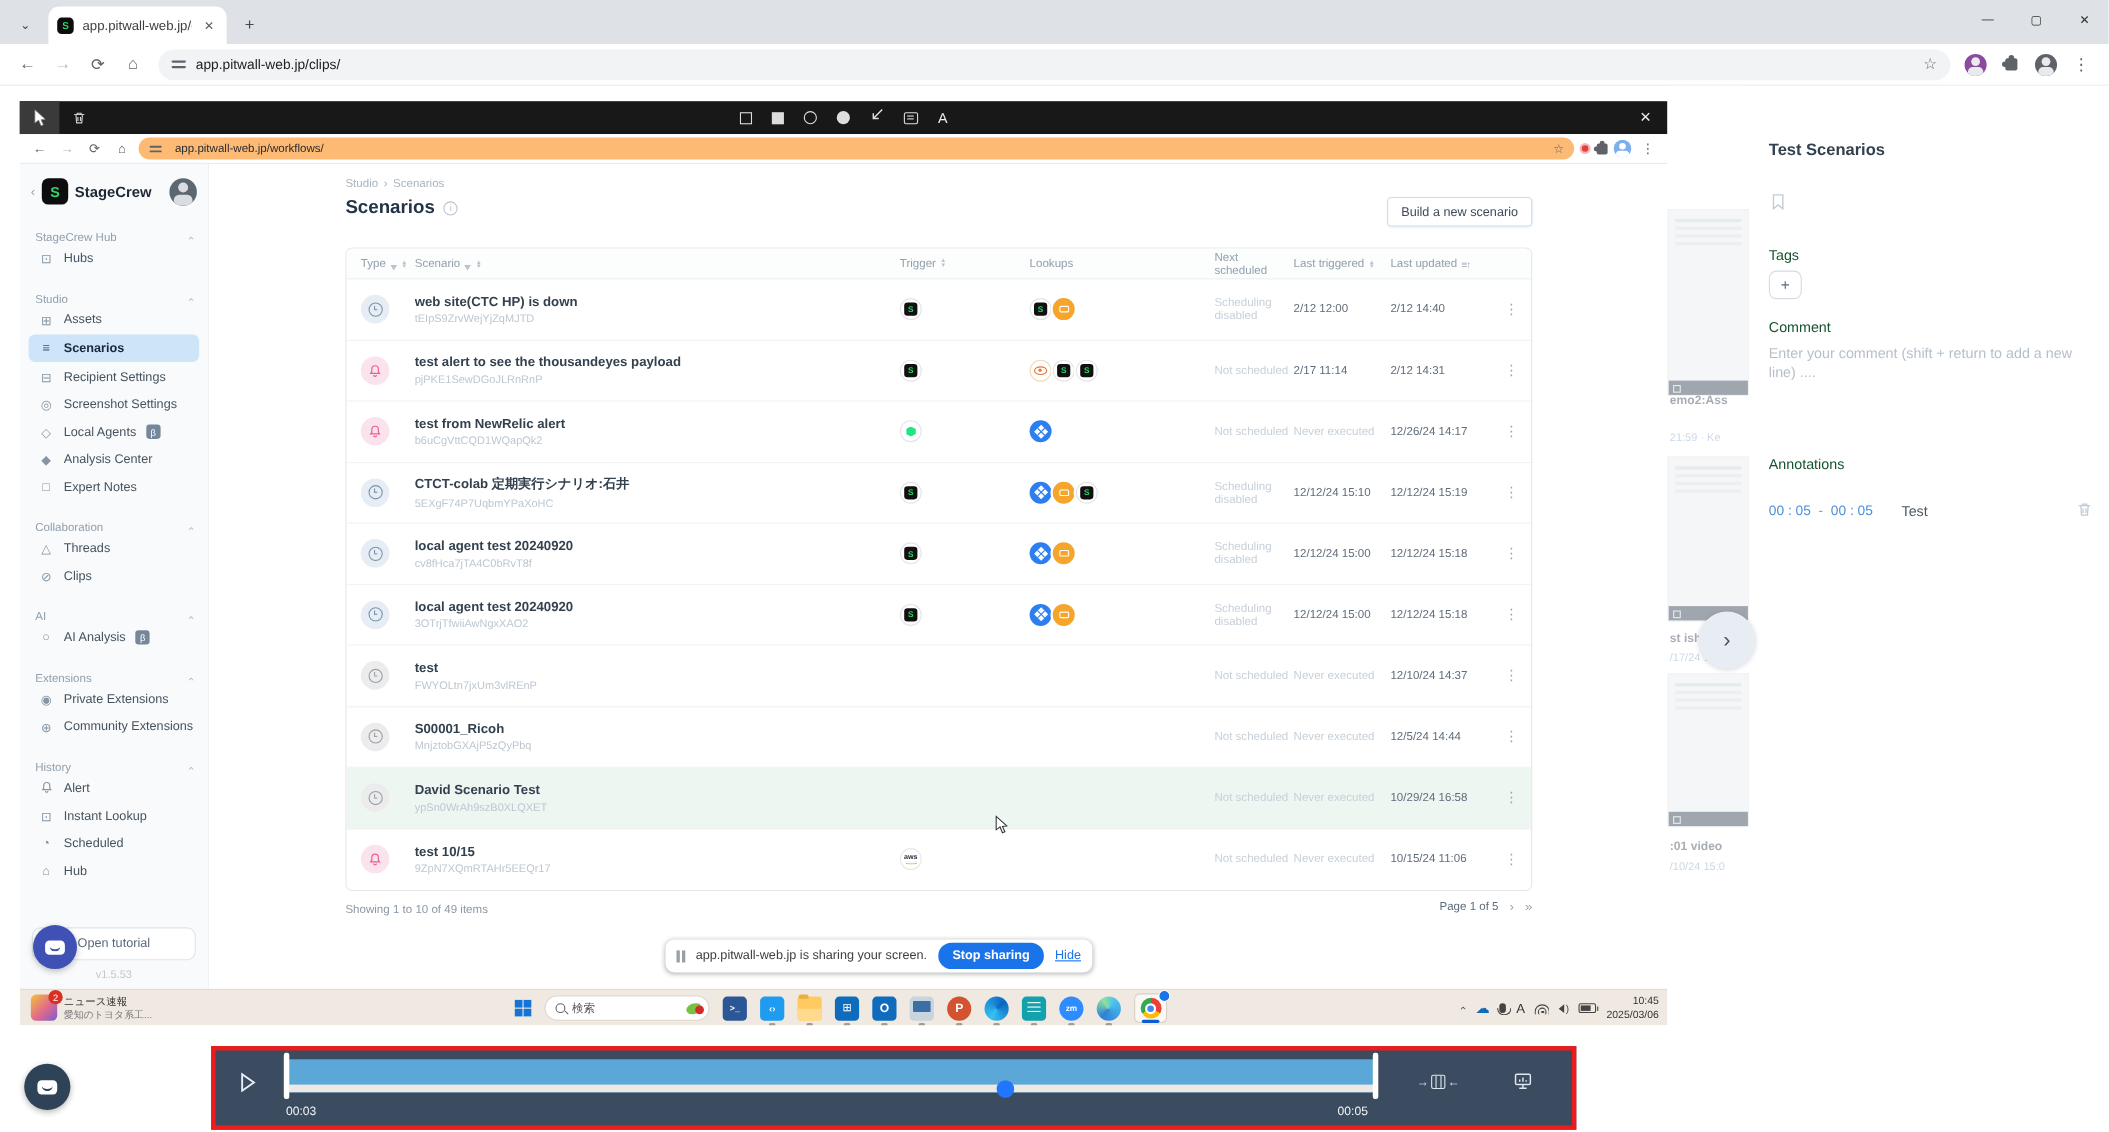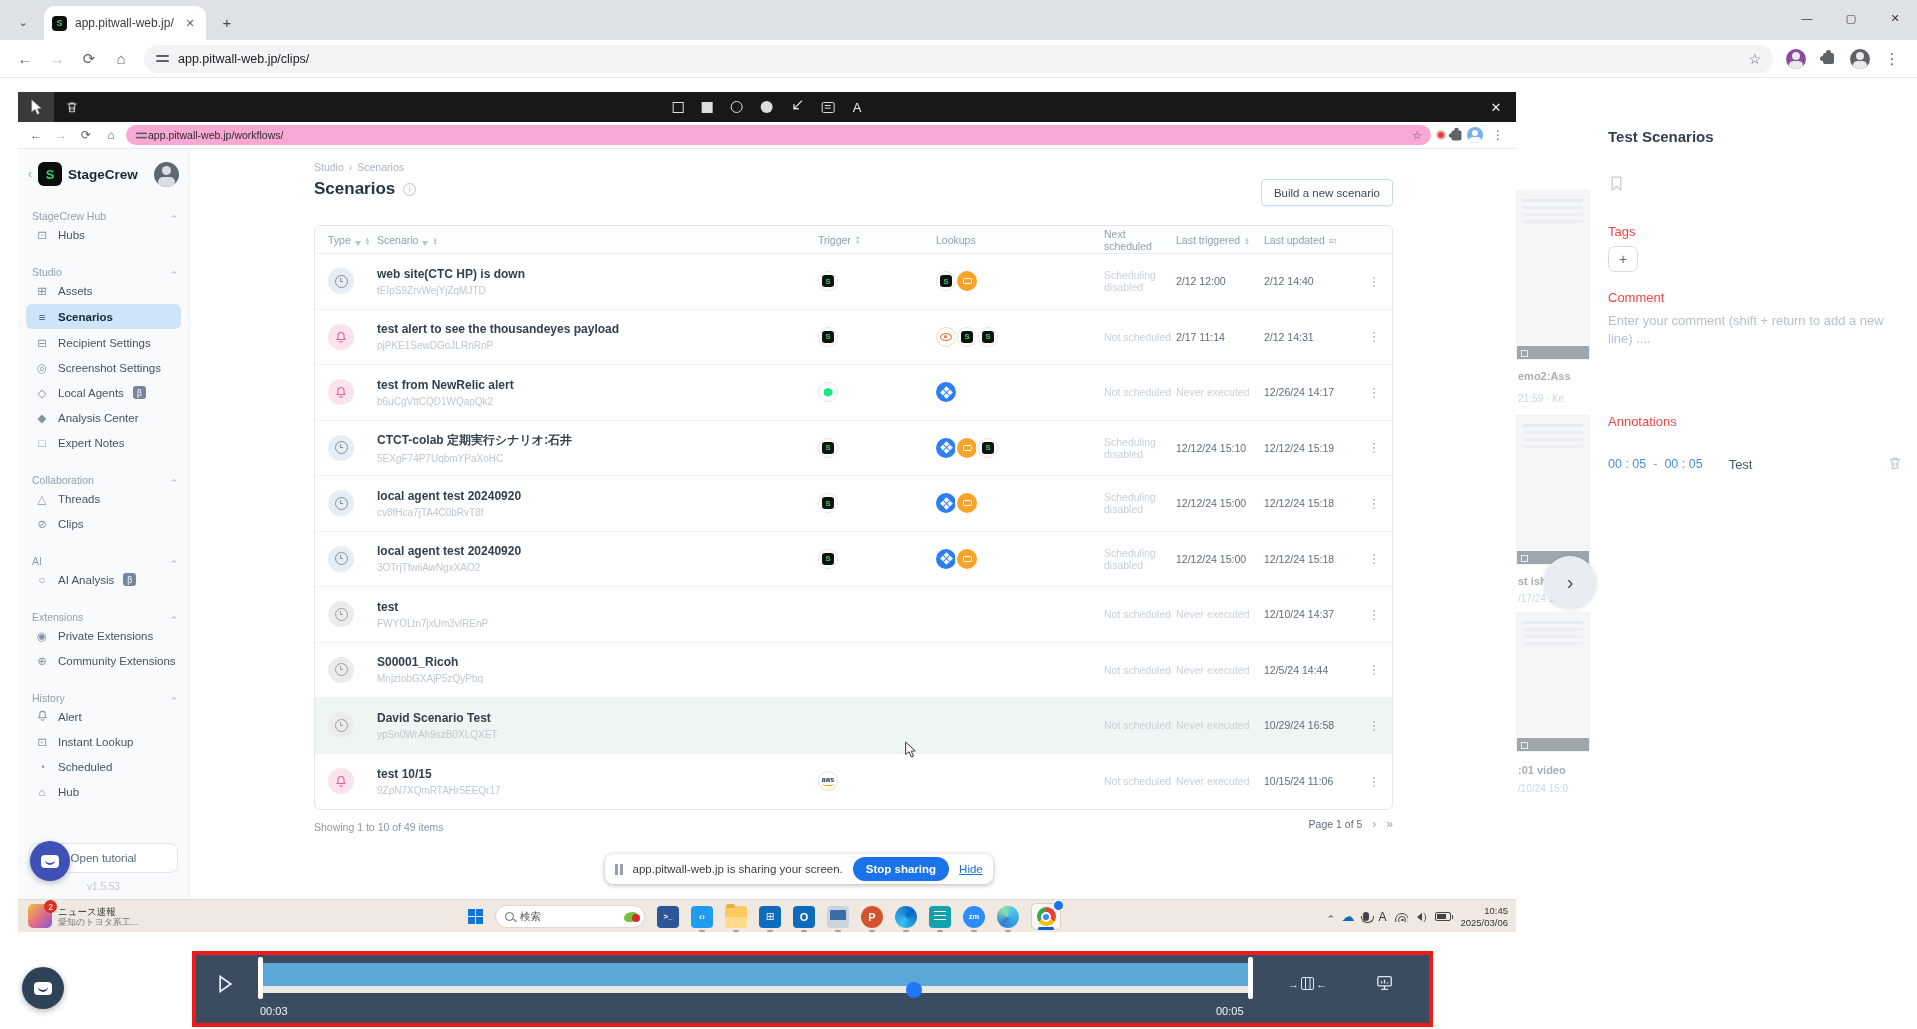--- a/index.html
+++ b/index.html
@@ -41,21 +41,21 @@
 .sh-co{width:12px;height:12px;border:1.5px solid #ddd;border-radius:50%}
 .sh-cf{width:12px;height:12px;background:#ddd;border-radius:50%}
 .cmt{width:13px;height:11px;border:1.5px solid #ddd;border-radius:2px;position:relative}
 .cmt::before{content:'';position:absolute;left:2px;top:2px;width:6px;height:1.3px;background:#ddd;box-shadow:0 2.6px 0 #ddd}
 .atool{color:#eee;font-size:13px}
 .closex{margin-left:auto;width:40px;height:30px;color:#eee;font-size:13px}
 
 #video{position:relative;height:810px;background:#fff;overflow:hidden}
 #inner-nav{height:27px;display:flex;align-items:center;gap:5px;padding:0 8px;border-bottom:1px solid #e7e9ec;background:#fff}
 .inav-ic{width:20px;height:20px;color:#5f6368;font-size:12px}
-.inner-omni{flex:1;height:20px;background:#f9a8d4;border-radius:10px;display:flex;align-items:center;gap:0;padding:0 9px;font-size:10.5px;color:#2a2c2f}
+.inner-omni{flex:1;height:20px;background:#fdba74;border-radius:10px;display:flex;align-items:center;gap:11px;padding:0 9px;font-size:10.5px;color:#2a2c2f}
 .inner-omni .star{margin-left:auto;color:#5f6368;font-size:11px}
 .recdot{width:10px;height:10px;border-radius:50%;background:#e04040;border:2px solid #f4b8b8}
 .avatar-i{width:16px;height:16px;border-radius:50%;background:#7ab0ef;position:relative;overflow:hidden}
 .avatar-i::before{content:'';position:absolute;left:5px;top:2.5px;width:6px;height:6px;border-radius:50%;background:#fff}
 .avatar-i::after{content:'';position:absolute;left:2px;top:9.5px;width:12px;height:7px;border-radius:6px;background:#fff}
 #inner-app{display:flex;height:750px}
 
 #sc-sidebar{width:172px;background:#f8fafb;border-right:1px solid #eef1f4;padding-top:8px;position:relative;font-size:11.5px;flex:none}
 .sc-head{display:flex;align-items:center;gap:6px;padding:0 10px 0 10px;height:34px}
 .sc-collapse{color:#97a3af;font-size:12px}
@@ -221,21 +221,21 @@
 .thumbb{position:absolute;left:0;width:74px;background:#e7ebef;border:1px solid #dde2e7}
 .thumbb i{position:absolute;left:0;right:0;bottom:0;height:13px;background:#2b3a4c}
 .thumbb i::after{content:'';position:absolute;left:4px;top:4px;width:5px;height:5px;border:1.2px solid #cfd6dd}
 .thumbb u{position:absolute;left:6px;top:8px;right:6px;height:2.5px;background:#c8d2da;box-shadow:0 7px 0 #d4dce3,0 14px 0 #d4dce3,0 21px 0 #d4dce3}
 .clip-title{position:absolute;left:2px;font-size:11px;font-weight:700;color:#3b4a5a;white-space:nowrap}
 .clip-sub{position:absolute;left:2px;font-size:10px;color:#8aa8c8;white-space:nowrap}
 #strip-overlay{position:absolute;inset:0;background:rgba(255,255,255,.55);z-index:3}
 #details{flex:1;position:relative;padding:0 18px;font-size:13px}
 .d-title{position:absolute;left:18px;top:50px;font-size:15px;font-weight:600;color:#33414f}
 .d-bm{position:absolute;left:18px;top:96px;color:#c3ccd6}
-.d-lab{font-size:13px;color:#ef4444;position:absolute;left:18px}
+.d-lab{font-size:13px;color:#14532d;position:absolute;left:18px}
 .lab-tags{top:146px}.lab-comment{top:212px}.lab-ann{top:336px}
 .addtag{position:absolute;left:18px;top:168px;width:30px;height:26px;border:1px solid #d5dce3;border-radius:7px;background:#fff;color:#5a6a7a;font-size:14px}
 .d-ph{position:absolute;left:18px;top:234px;right:14px;font-size:13px;line-height:18px;color:#b6c0cb}
 .ann-row{position:absolute;left:18px;right:14px;top:372px;height:28px;display:flex;align-items:center}
 .ann-t{color:#4a90d9;font-size:12.5px}
 .ann-dash{color:#8a96a3;margin:0 7px;font-size:12.5px}
 .ann-label{margin-left:26px;color:#4a5866;font-size:13px}
 .ann-trash{margin-left:auto;color:#c3ccd6}
 #chevron-btn{position:absolute;left:1544px;top:478px;width:52px;height:52px;border-radius:50%;background:#e7edf3;box-shadow:0 1px 5px rgba(0,0,0,.15);color:#44505c;font-size:20px;z-index:30}
 </style>
@@ -870,21 +870,21 @@
   <div id="chat-btn" class="cx">
       <span class="bub"></span>
     </div>
 
   <div id="right-panel">
     <div id="clip-strip">
       <div class="thumbb" style="top:112px;height:170px">
           <u></u>
           <i></i>
         </div>
-      <div class="clip-title" style="top:292px">emo2:Ass</div>
+      <div class="clip-title" style="top:280px">emo2:Ass</div>
       <div class="clip-sub" style="top:315px">21:59 · Ke</div>
       <div class="thumbb" style="top:337px;height:150px">
           <u></u>
           <i></i>
         </div>
       <div class="clip-title" style="top:497px">st ishi</div>
       <div class="clip-sub" style="top:515px">/17/24 10:</div>
       <div class="thumbb" style="top:534px;height:140px">
           <u></u>
           <i></i>

